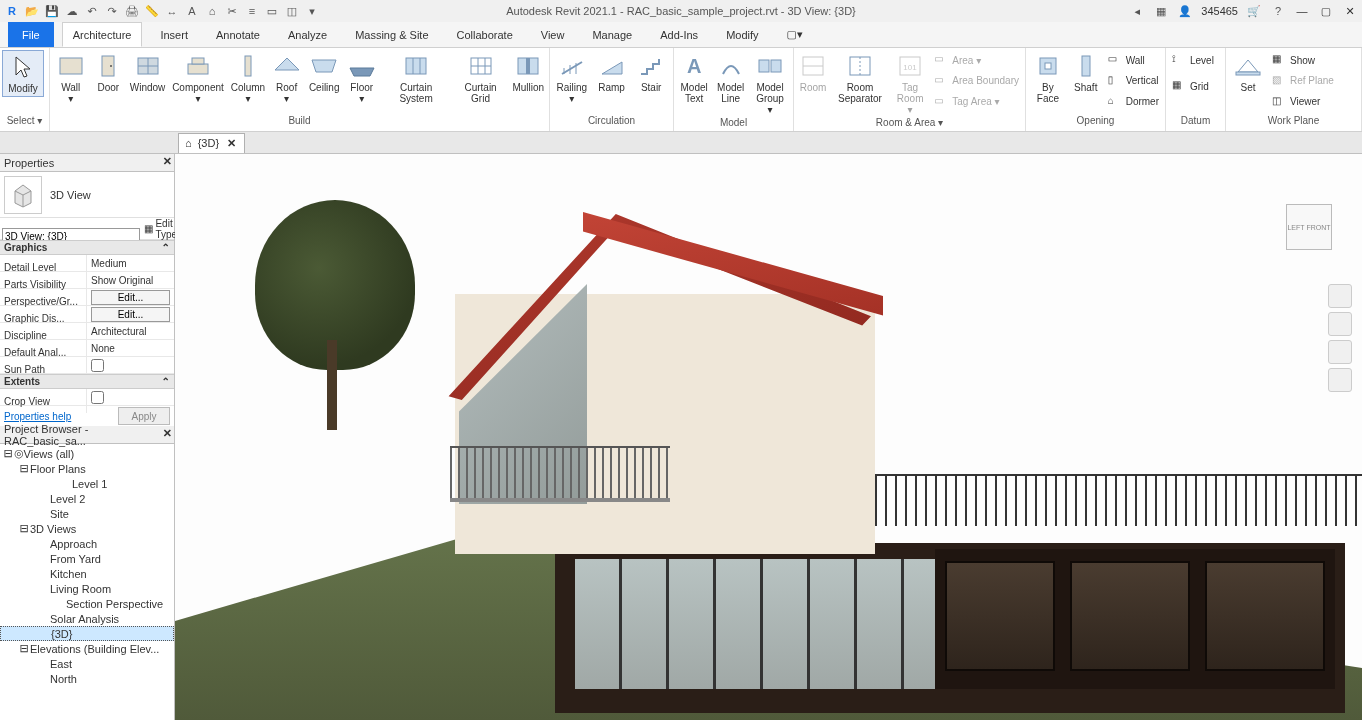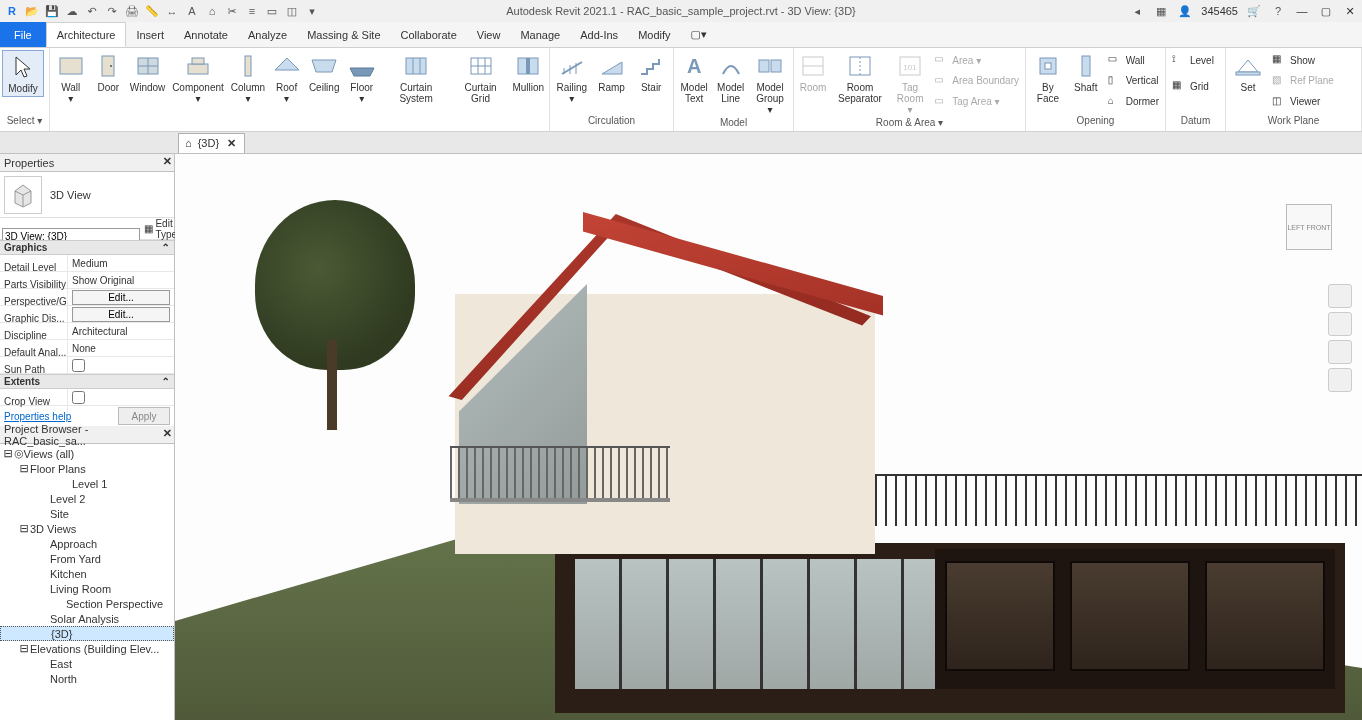--- a/index.html
+++ b/index.html
@@ -4,21 +4,21 @@
 <style>
 * { box-sizing: border-box; margin: 0; padding: 0; font-family: "Segoe UI", Tahoma, sans-serif; }
 body { width: 1362px; height: 720px; overflow: hidden; background: #fff; font-size: 11px; color: #333; }
 .titlebar { height: 22px; background: #f0f0f0; display: flex; align-items: center; position: relative; }
 .qat { display: flex; align-items: center; gap: 4px; padding: 0 4px; }
 .qat-icon { width: 16px; height: 16px; display: flex; align-items: center; justify-content: center; color: #555; }
 .titlebar-title { position: absolute; left: 50%; transform: translateX(-50%); font-size: 11px; color: #555; }
 .titlebar-right { margin-left: auto; display: flex; align-items: center; gap: 8px; padding-right: 4px; }
 .win-btn { width: 16px; height: 16px; display: flex; align-items: center; justify-content: center; }
 .menubar { height: 26px; background: #f5f5f5; display: flex; align-items: stretch; border-bottom: 1px solid #d0d0d0; }
-.menu-item { padding: 0 10px; display: flex; align-items: center; font-size: 11px; cursor: default; }
+.menu-item { padding: 0 10px; display: flex; align-items: center; font-size: 11px; cursor: default; margin-left: 8px; }
 .menu-file { background: #1a73e8; color: #fff; padding: 0 14px; }
 .menu-active { background: #fff; border-top: 1px solid #d0d0d0; border-left: 1px solid #d0d0d0; border-right: 1px solid #d0d0d0; border-bottom: 1px solid #fff; }
 .ribbon { height: 84px; background: #fff; border-bottom: 1px solid #d0d0d0; display: flex; }
 .ribbon-group { display: flex; flex-direction: column; border-right: 1px solid #e0e0e0; }
 .ribbon-group-body { flex: 1; display: flex; align-items: flex-start; padding: 2px 2px 0 2px; }
 .ribbon-group-title { height: 16px; font-size: 10px; text-align: center; color: #555; padding-bottom: 1px; }
 .rbtn { display: flex; flex-direction: column; align-items: center; justify-content: flex-start; padding: 2px 4px; min-width: 34px; cursor: default; font-size: 10px; text-align: center; line-height: 1.1; }
 .rbtn-icon { width: 32px; height: 28px; display: flex; align-items: center; justify-content: center; margin-bottom: 2px; }
 .rbtn-sel { border: 1px solid #8aa9d6; background: #e4ecf7; }
 .small-stack { display: flex; flex-direction: column; justify-content: space-around; height: 62px; padding: 0 4px; }
@@ -32,21 +32,21 @@
 .left-panels { width: 175px; display: flex; flex-direction: column; border-right: 1px solid #c0c0c0; }
 .panel-header { height: 18px; background: #f0f0f0; border-bottom: 1px solid #c0c0c0; display: flex; align-items: center; padding: 0 4px; font-size: 11px; position: relative; }
 .panel-close { position: absolute; right: 2px; top: 1px; font-weight: bold; }
 .props-thumb { height: 46px; display: flex; align-items: center; gap: 8px; padding: 4px; border-bottom: 1px solid #e0e0e0; }
 .cube-icon { width: 38px; height: 38px; border: 1px solid #ccc; display: flex; align-items: center; justify-content: center; }
 .selector-row { height: 22px; display: flex; align-items: center; gap: 4px; padding: 0 2px; border-bottom: 1px solid #e0e0e0; font-size: 10px; }
 .sel-combo { flex: 1; height: 18px; border: 1px solid #999; font-size: 10px; padding: 8px 2px; background: #fff; margin-top: 16px; }
 .etype { display: flex; align-items: center; gap: 2px; }
 .prop-section { height: 15px; background: #e8e8e8; font-size: 10px; font-weight: bold; padding: 0 4px; display: flex; align-items: center; border-top: 1px solid #ccc; border-bottom: 1px solid #ccc; position: relative; }
 .prop-row { height: 17px; display: flex; font-size: 10px; border-bottom: 1px solid #e8e8e8; }
-.prop-name { width: 68px; padding: 12px 4px; display: flex; align-items: center; border-right: 1px solid #e8e8e8; overflow: hidden; white-space: nowrap; }
+.prop-name { width: 87px; padding: 12px 4px; display: flex; align-items: center; border-right: 1px solid #e8e8e8; overflow: hidden; white-space: nowrap; }
 .prop-val { flex: 1; padding: 0 4px; display: flex; align-items: center; }
 .edit-btn { width: 100%; height: 15px; border: 1px solid #999; background: #f5f5f5; font-size: 10px; text-align: center; }
 .help-row { height: 20px; display: flex; align-items: center; justify-content: space-between; padding: 0 4px; font-size: 10px; }
 .help-link { color: #0066cc; text-decoration: underline; }
 .apply-btn { width: 52px; height: 18px; border: 1px solid #bbb; background: #eee; color: #888; font-size: 10px; }
 .browser { flex: 1; display: flex; flex-direction: column; overflow: hidden; }
 .tree { flex: 1; overflow: auto; font-size: 11px; padding: 2px 0; position: relative; }
 .tree-item { height: 15px; display: flex; align-items: center; white-space: nowrap; }
 .tree-exp { width: 12px; text-align: center; }
 .tree-selected { background: #cde8ff; border: 1px dotted #555; }
@@ -242,20 +242,21 @@
       <div class="rbtn">
           <div class="rbtn-icon">
             <svg width="28" height="24">
               <rect x="4" y="4" width="20" height="16" fill="#c9dced" stroke="#7a98b8"></rect>
               <rect x="12" y="4" width="4" height="16" fill="#7a98b8"></rect>
             </svg>
           </div>
           <span>Mullion</span>
         </div>
     </div>
+    <div class="ribbon-group-title">Build</div>
   </div>
 
   <div class="ribbon-group" style="width:124px">
     <div class="ribbon-group-body">
       <div class="rbtn">
           <div class="rbtn-icon">
             <svg width="28" height="24">
               <line x1="4" y1="20" x2="24" y2="8" stroke="#7a98b8" stroke-width="2"></line>
               <line x1="6" y1="20" x2="6" y2="14" stroke="#7a98b8"></line>
               <line x1="12" y1="20" x2="12" y2="11" stroke="#7a98b8"></line>

